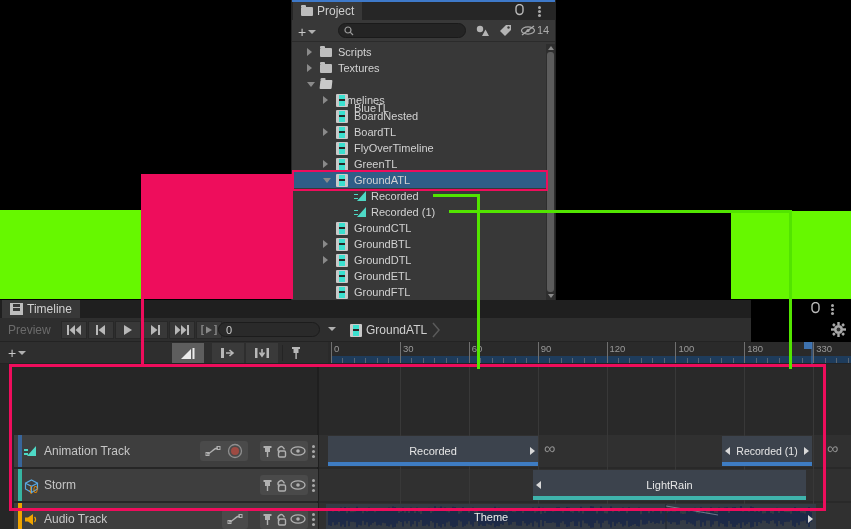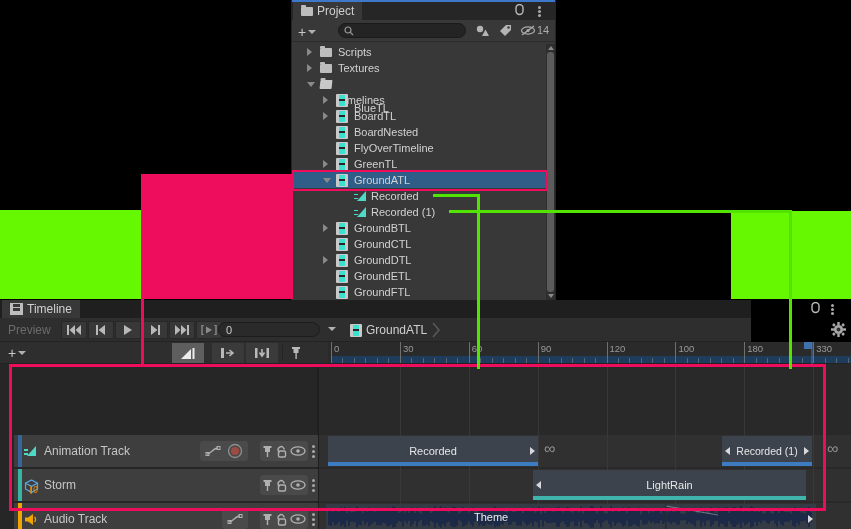--- a/index.html
+++ b/index.html
@@ -156,27 +156,27 @@
           <span class="fold down" style="left: 15px;"></span>
           <span class="icon-folder open" style="left: 28px;"></span>
           <span class="rowlabel" style="left: 46px; margin-top: 32px;">Timelines</span>
         </div>
         <div class="trow">
           <span class="fold right" style="left: 31px;"></span>
           <span class="icon-tl" style="left: 44px;"></span>
           <span class="rowlabel" style="left: 62px; margin-top: 16px;">BlueTL</span>
         </div>
         <div class="trow">
+          <span class="icon-tl" style="left: 44px;"></span>
+          <span class="rowlabel" style="left: 62px;">BoardNested</span>
+        </div>
+        <div class="trow">
           <span class="fold right" style="left: 31px;"></span>
           <span class="icon-tl" style="left: 44px;"></span>
           <span class="rowlabel" style="left: 62px;">BoardTL</span>
-        </div>
-        <div class="trow">
-          <span class="icon-tl" style="left: 44px;"></span>
-          <span class="rowlabel" style="left: 62px;">BoardNested</span>
         </div>
         <div class="trow">
           <span class="icon-tl" style="left: 44px;"></span>
           <span class="rowlabel" style="left: 62px;">FlyOverTimeline</span>
         </div>
         <div class="trow">
           <span class="fold right" style="left: 31px;"></span>
           <span class="icon-tl" style="left: 44px;"></span>
           <span class="rowlabel" style="left: 62px;">GreenTL</span>
         </div>
@@ -187,27 +187,27 @@
         </div>
         <div class="trow">
           <span class="icon-anim" style="left: 62px;"></span>
           <span class="rowlabel" style="left: 79px;">Recorded</span>
         </div>
         <div class="trow">
           <span class="icon-anim" style="left: 62px;"></span>
           <span class="rowlabel" style="left: 79px;">Recorded (1)</span>
         </div>
         <div class="trow">
+          <span class="icon-tl" style="left: 44px;"></span>
+          <span class="rowlabel" style="left: 62px;">GroundCTL</span>
+        </div>
+        <div class="trow">
           <span class="fold right" style="left: 31px;"></span>
           <span class="icon-tl" style="left: 44px;"></span>
           <span class="rowlabel" style="left: 62px;">GroundBTL</span>
-        </div>
-        <div class="trow">
-          <span class="icon-tl" style="left: 44px;"></span>
-          <span class="rowlabel" style="left: 62px;">GroundCTL</span>
         </div>
         <div class="trow">
           <span class="fold right" style="left: 31px;"></span>
           <span class="icon-tl" style="left: 44px;"></span>
           <span class="rowlabel" style="left: 62px;">GroundDTL</span>
         </div>
         <div class="trow">
           <span class="icon-tl" style="left: 44px;"></span>
           <span class="rowlabel" style="left: 62px;">GroundETL</span>
         </div>

